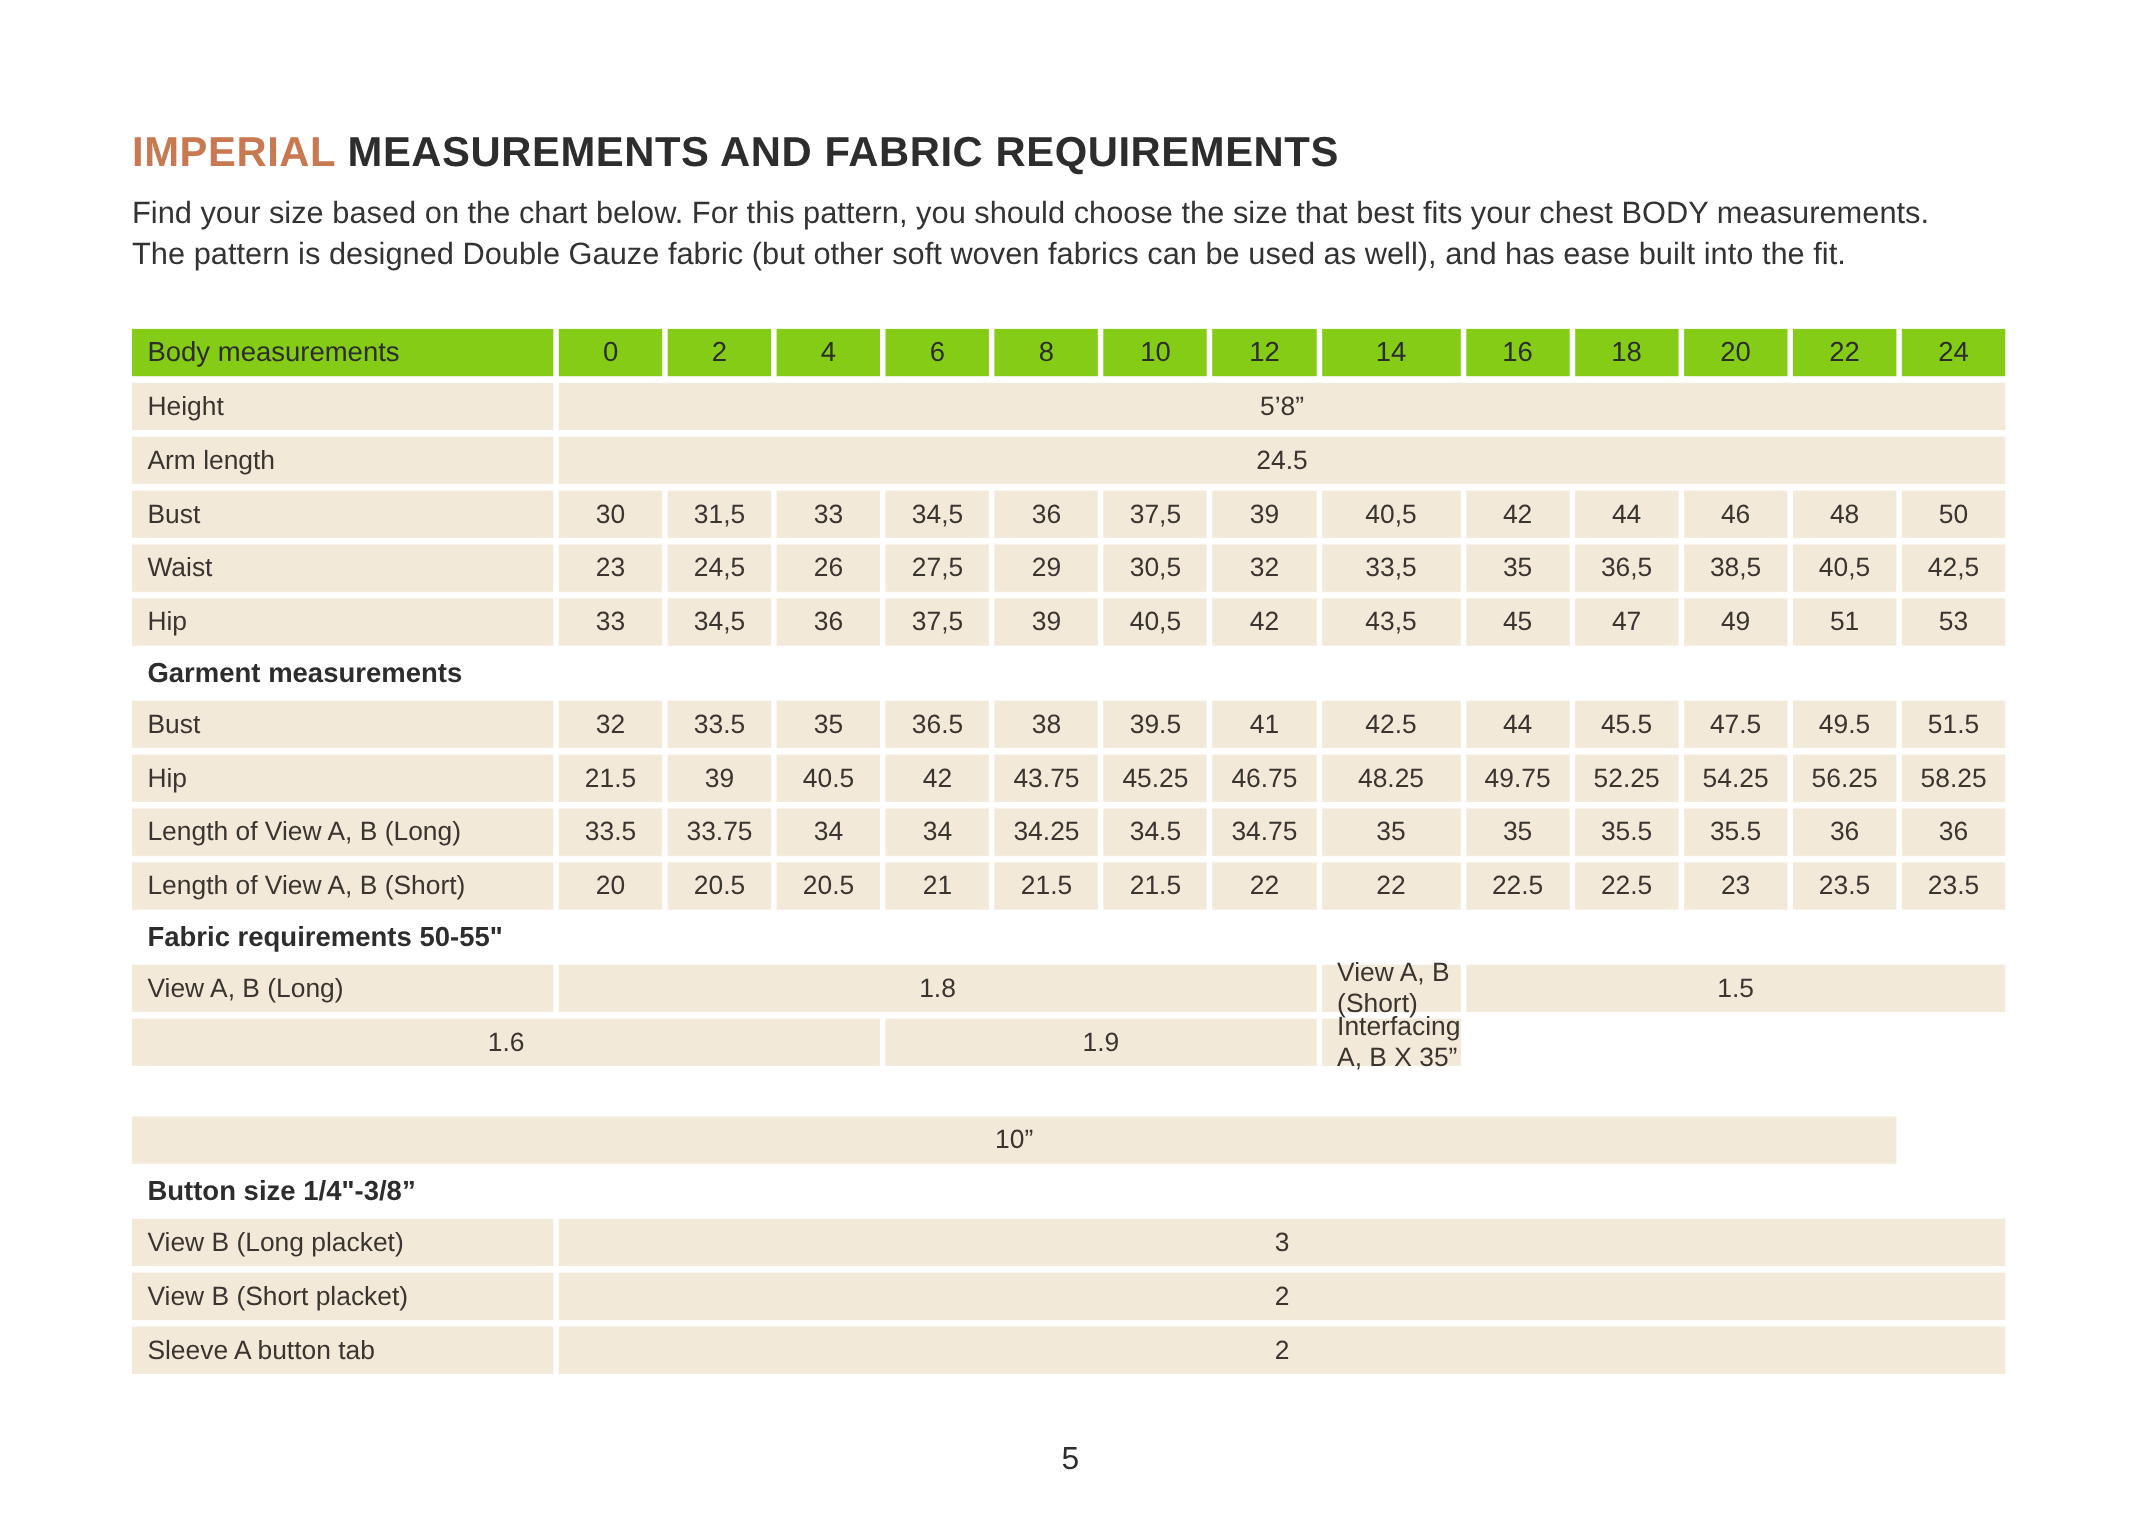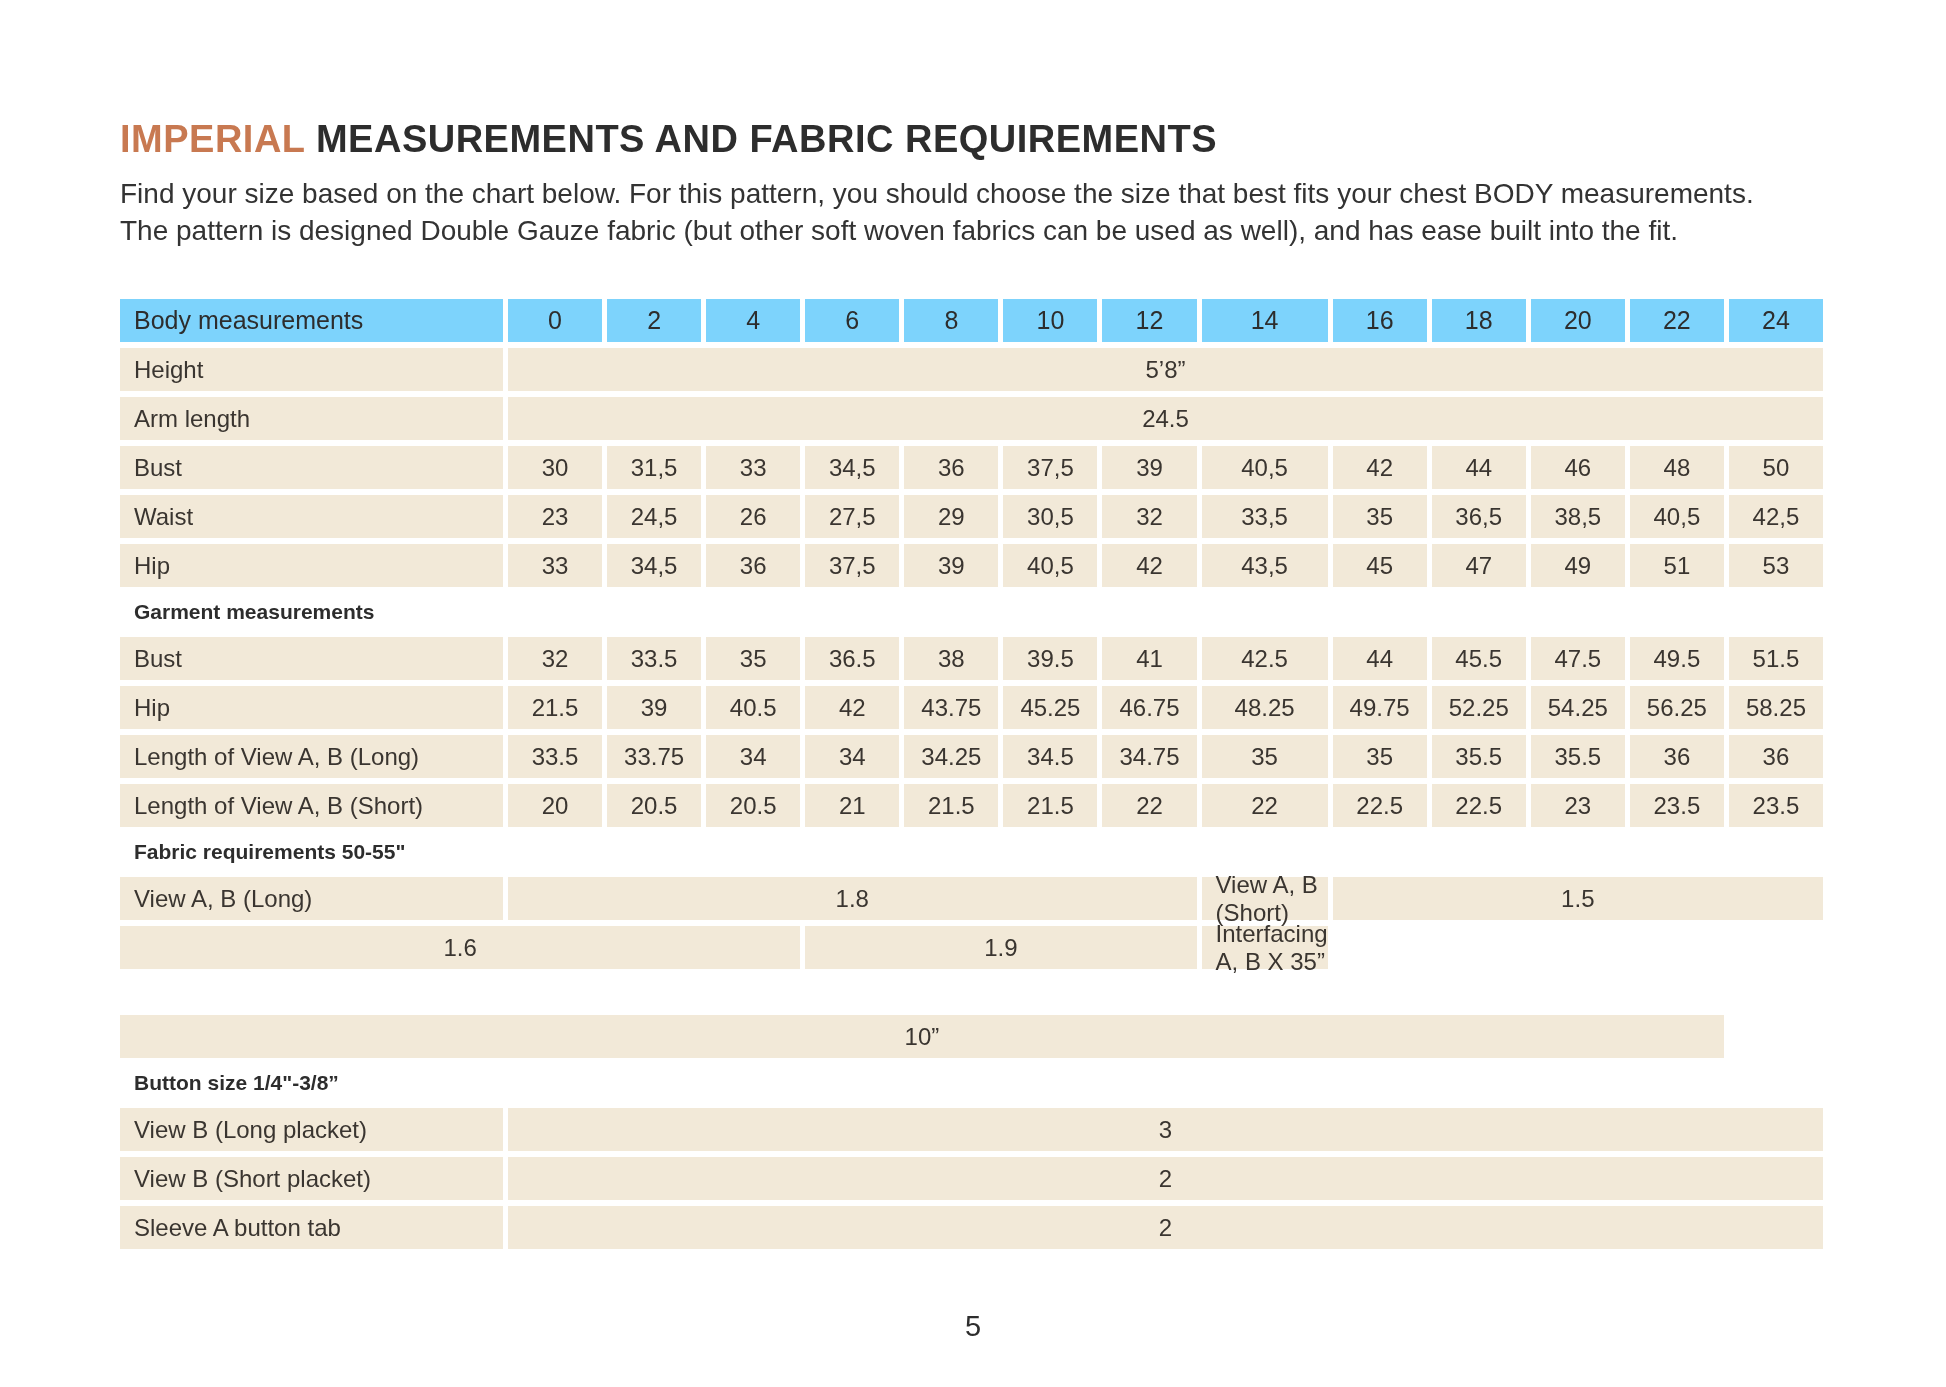--- a/index.html
+++ b/index.html
@@ -25,33 +25,33 @@
   .intro{margin-top:14px;font-size:28px;line-height:37px;color:#333;}
   .tbl{
     margin-top:50px;
     display:grid;
     grid-template-columns:383px repeat(13,1fr);
     column-gap:5px;row-gap:6px;
     width:1703px;
   }
   .hcell{
     height:43px;display:flex;align-items:center;justify-content:center;
-    font-size:25px;color:var(--ink);background:#7dd3fc;
+    font-size:25px;color:var(--ink);background:#84cc16;
   }
   .hlabel{justify-content:flex-start;padding-left:14px;}
   .cell{
     background:var(--beige);height:43px;
     display:flex;align-items:center;justify-content:center;
     font-size:24px;color:var(--cell-ink);
   }
   .lblcell{justify-content:flex-start;padding-left:14px;font-size:24px;}
   .seccell{
     grid-column:1 / -1;background:#fff;height:38px;
     display:flex;align-items:center;padding-left:14px;
-    font-size:21px;font-weight:700;color:var(--ink);
+    font-size:25px;font-weight:700;color:var(--ink);
   }
   .pagenum{
     position:absolute;left:0;right:0;top:1310px;
     text-align:center;font-size:29px;color:var(--ink);
   }
 </style>
 </head>
 <body>
 
 <div class="page">

